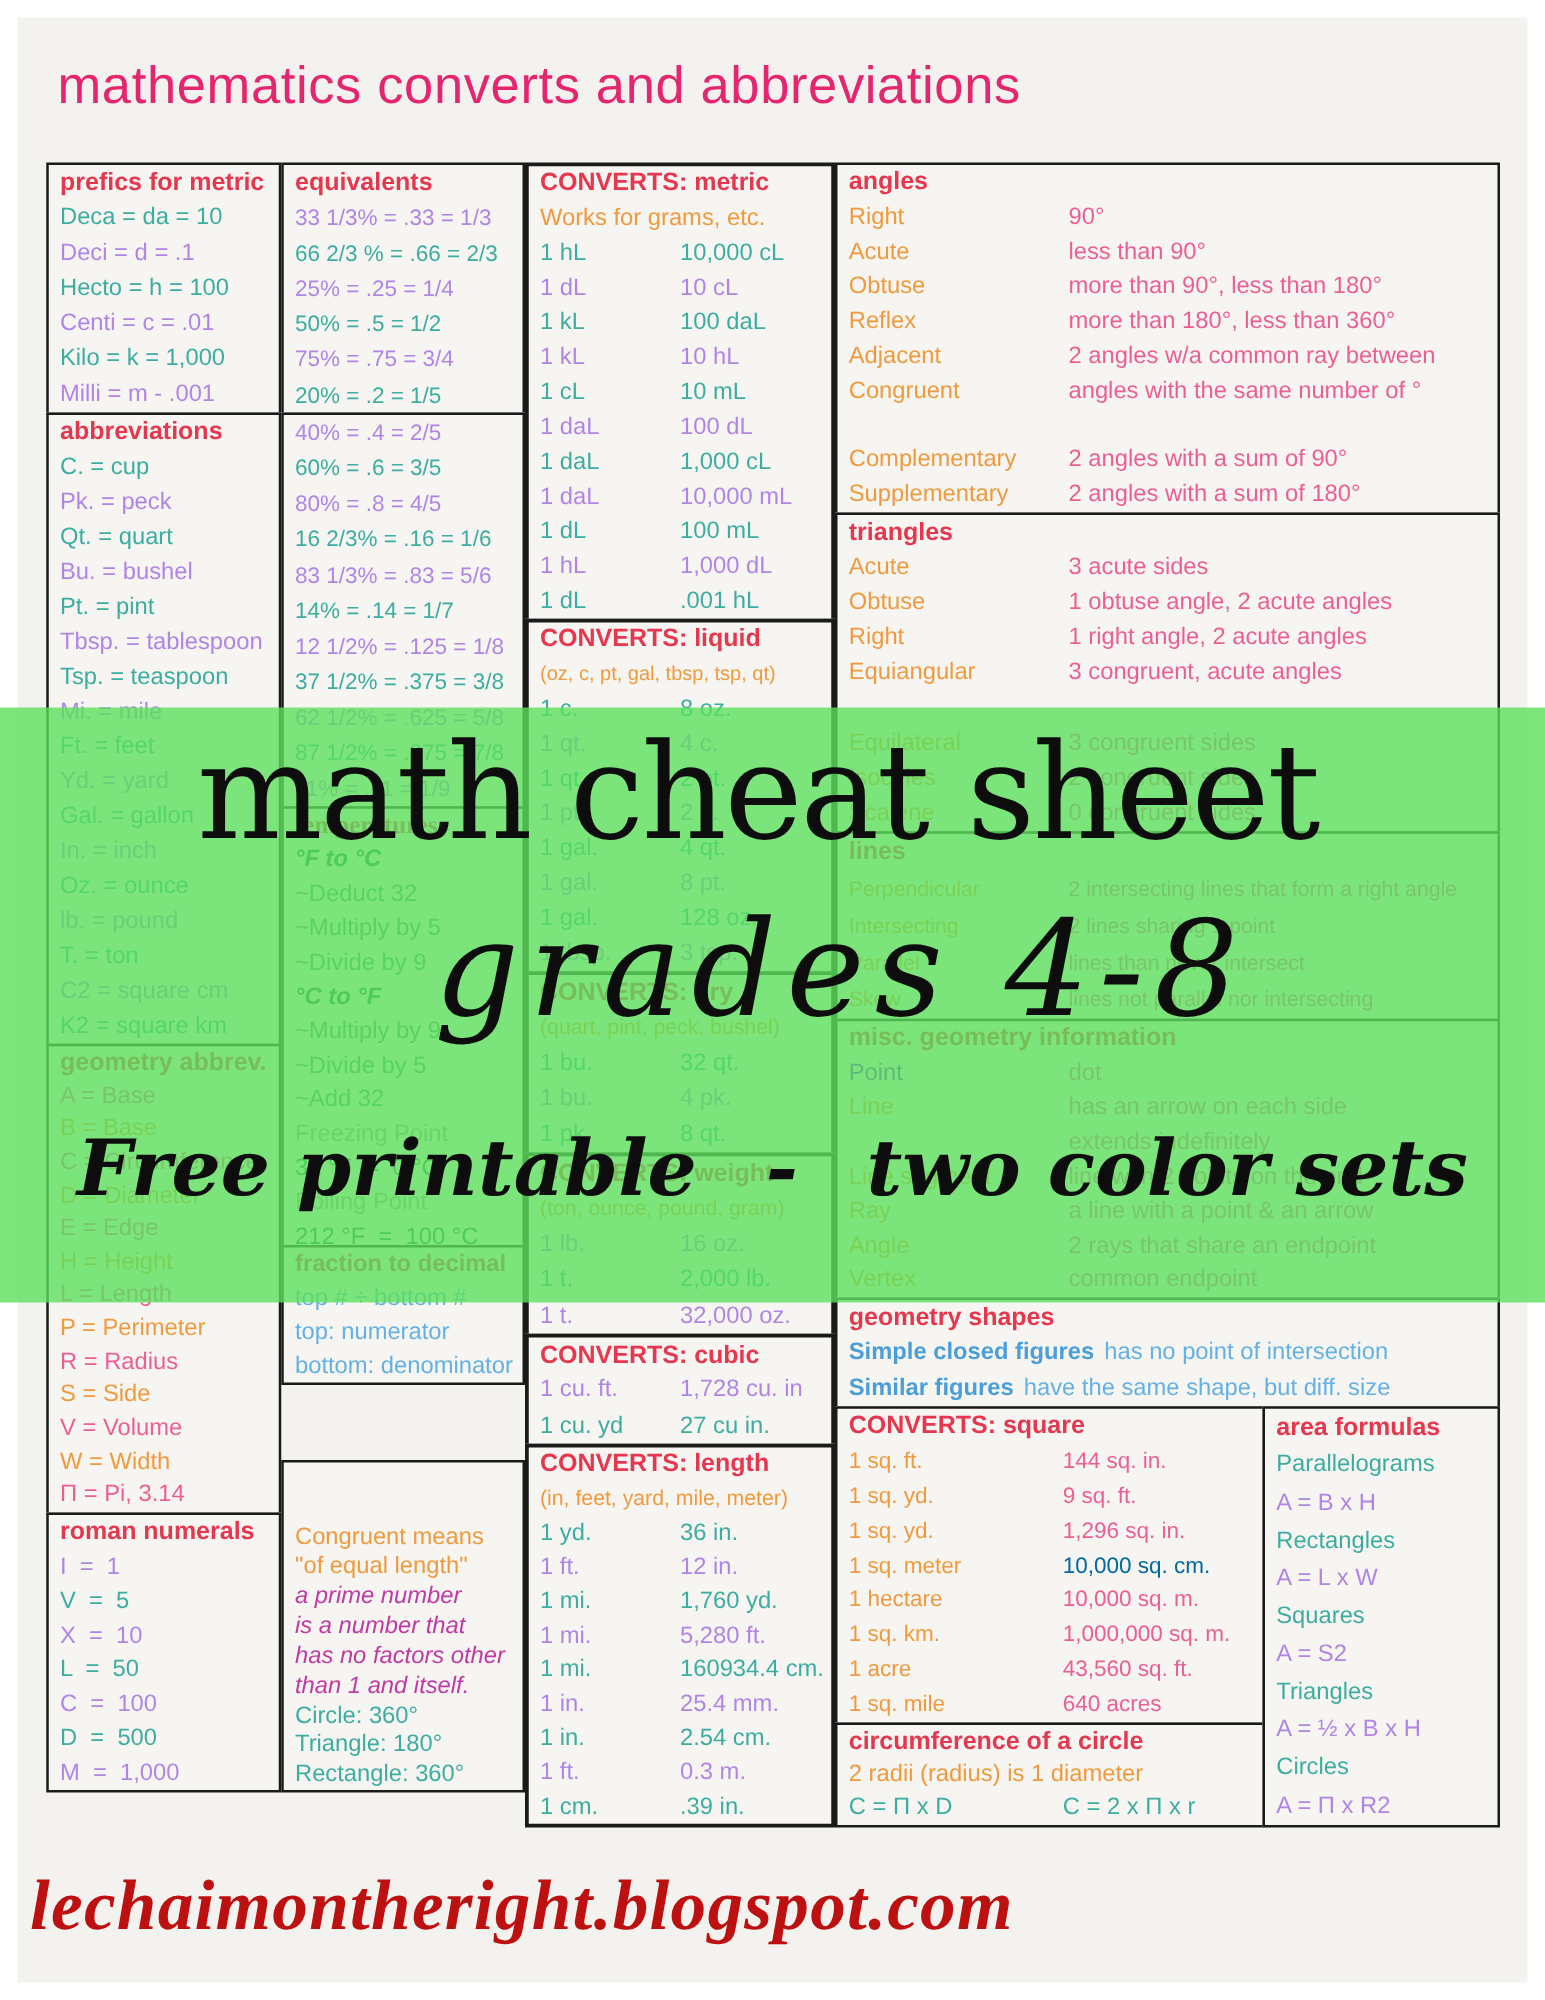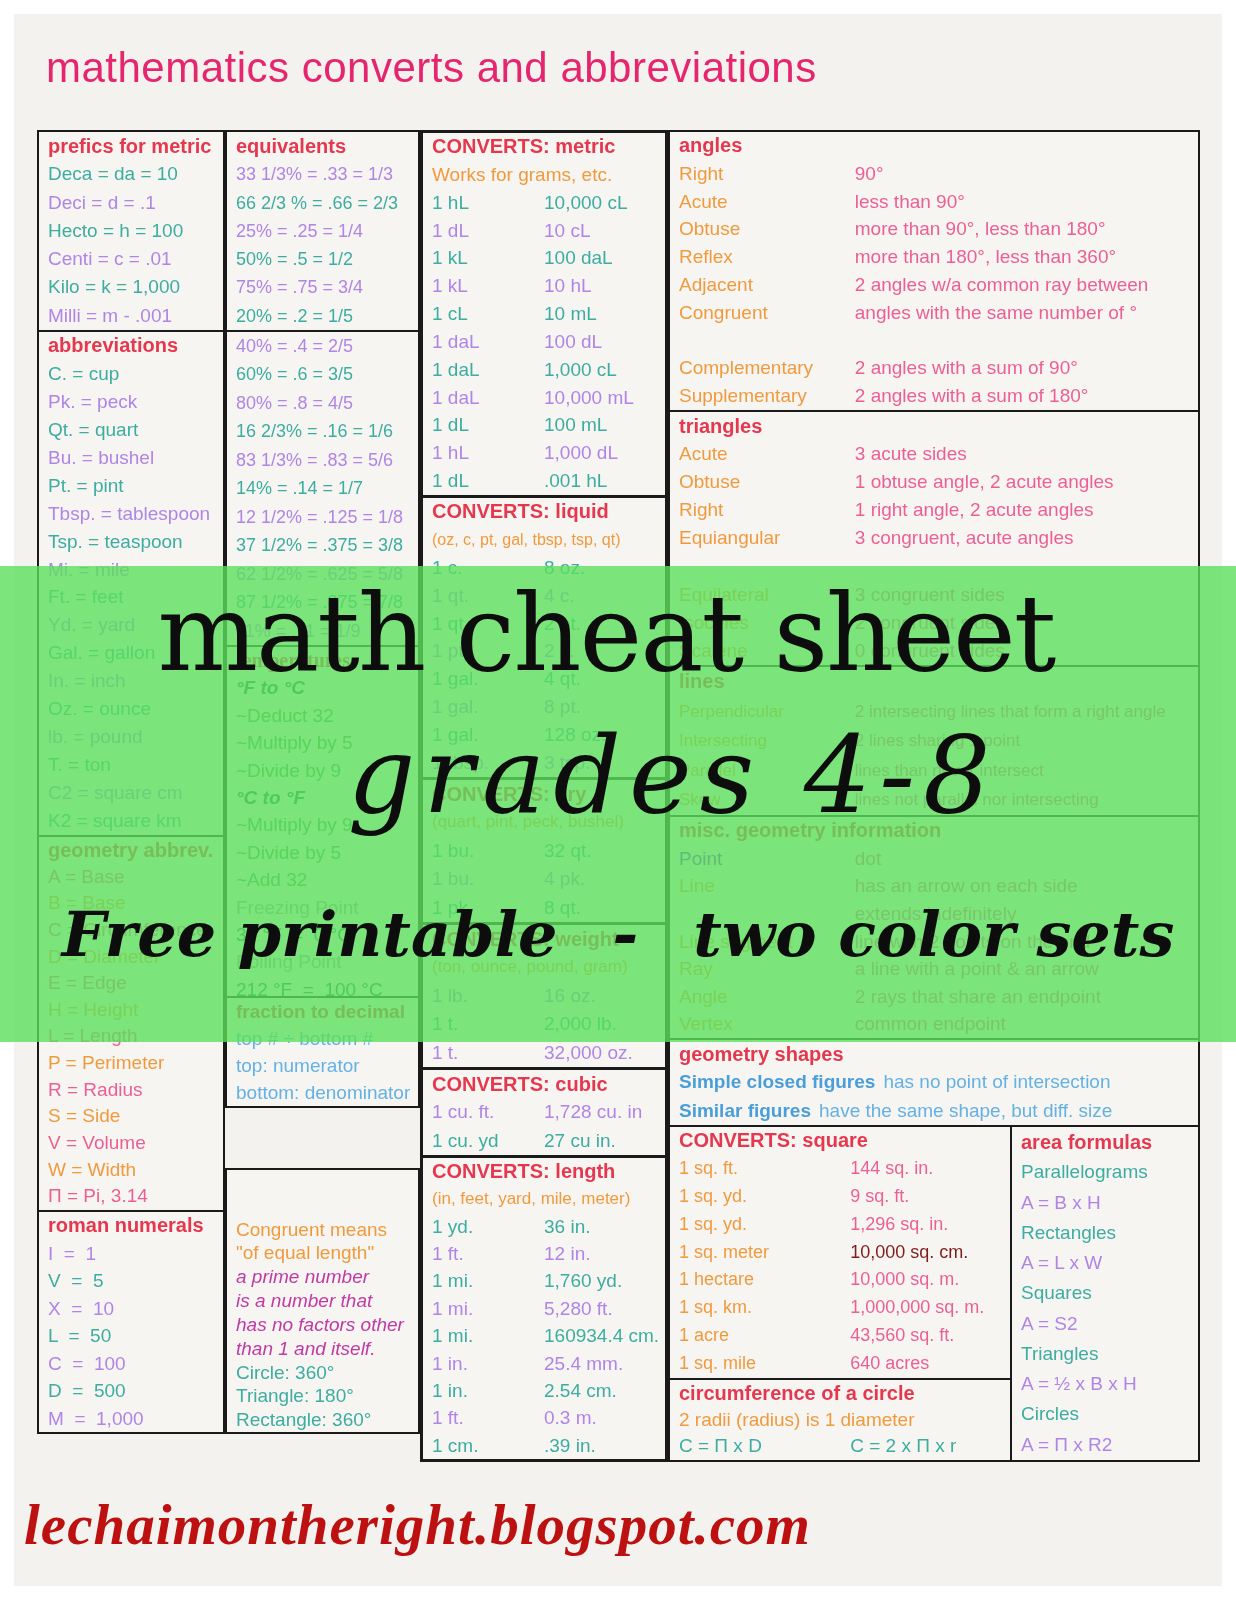--- a/index.html
+++ b/index.html
@@ -678,21 +678,21 @@
         <div class="ln" style="height: 27.8889px; line-height: 27.8889px;">
           <span class="lbl" style="color: rgb(240, 154, 62);">1 sq. yd.</span>
           <span class="val" style="color: rgb(236, 95, 149); left: 53%;">9 sq. ft.</span>
         </div>
         <div class="ln" style="height: 27.8889px; line-height: 27.8889px;">
           <span class="lbl" style="color: rgb(240, 154, 62);">1 sq. yd.</span>
           <span class="val" style="color: rgb(236, 95, 149); left: 53%;">1,296 sq. in.</span>
         </div>
         <div class="ln" style="height: 27.8889px; line-height: 27.8889px;">
           <span class="lbl" style="color: rgb(240, 154, 62);">1 sq. meter</span>
-          <span class="val" style="color: #7f1d1d; left: 53%;">10,000 sq. cm.</span>
+          <span class="val" style="color: #0369a1; left: 53%;">10,000 sq. cm.</span>
         </div>
         <div class="ln" style="height: 27.8889px; line-height: 27.8889px;">
           <span class="lbl" style="color: rgb(240, 154, 62);">1 hectare</span>
           <span class="val" style="color: rgb(236, 95, 149); left: 53%;">10,000 sq. m.</span>
         </div>
         <div class="ln" style="height: 27.8889px; line-height: 27.8889px;">
           <span class="lbl" style="color: rgb(240, 154, 62);">1 sq. km.</span>
           <span class="val" style="color: rgb(236, 95, 149); left: 53%;">1,000,000 sq. m.</span>
         </div>
         <div class="ln" style="height: 27.8889px; line-height: 27.8889px;">

